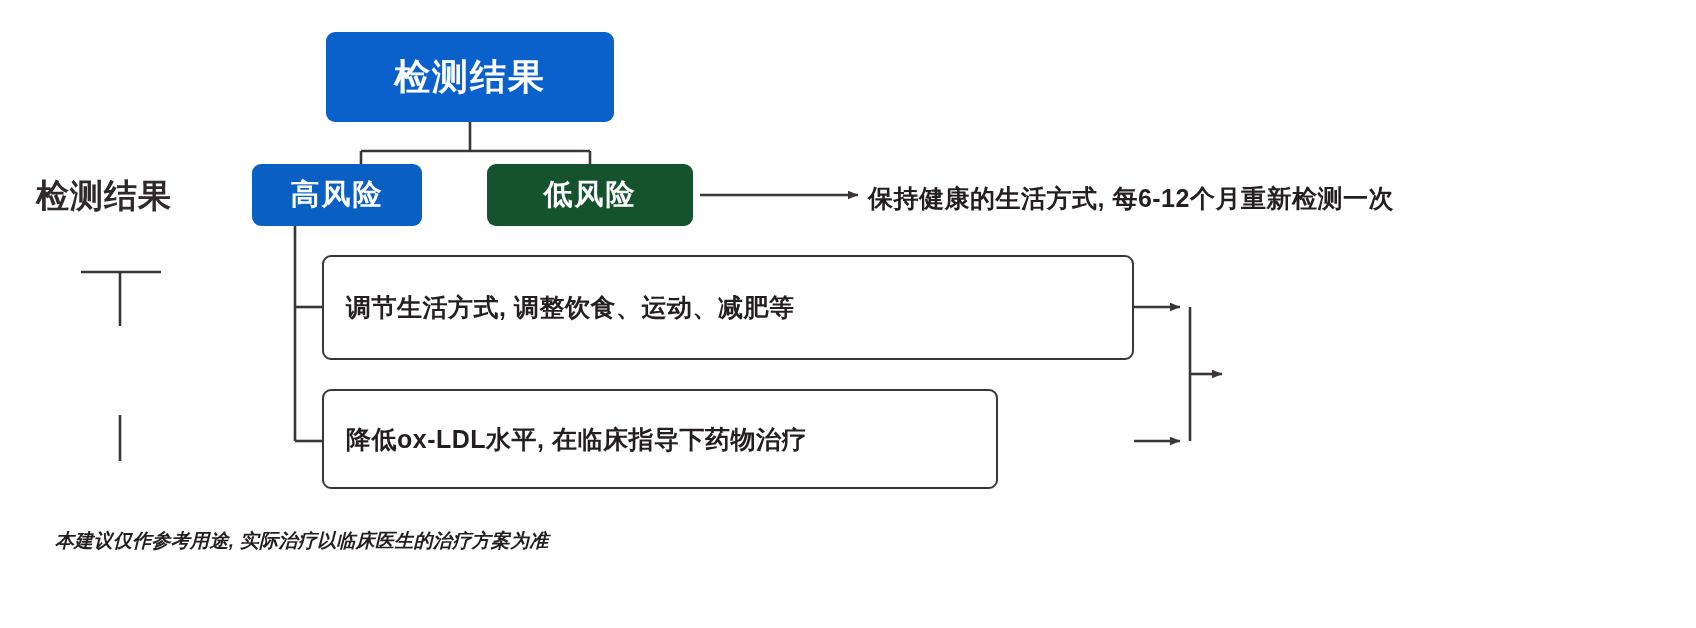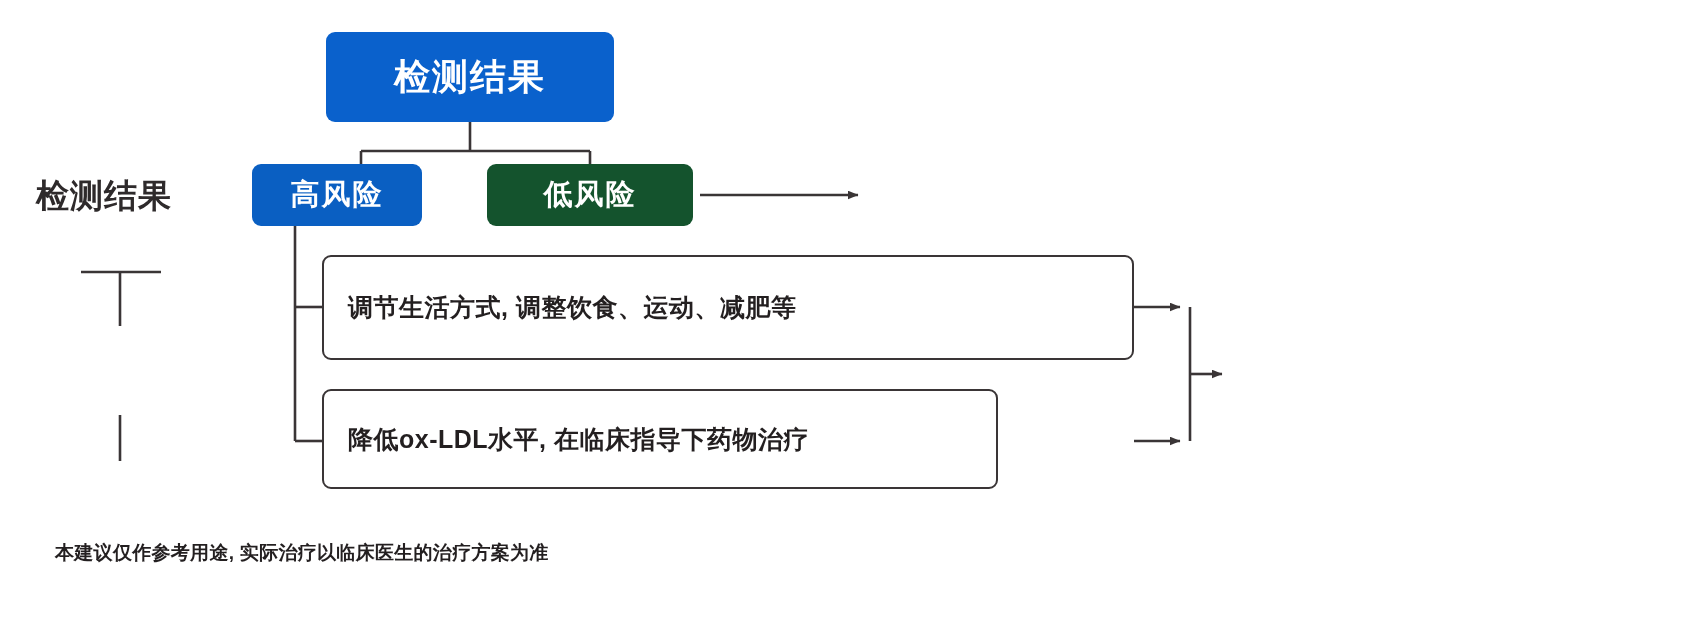--- a/index.html
+++ b/index.html
@@ -84,44 +84,45 @@
     border-radius: 9px;
     background: #ffffff;
     display: flex;
     align-items: center;
     color: #231f20;
     font-size: 25px;
     font-weight: 600;
     letter-spacing: 0.5px;
     white-space: nowrap;
   }
-  .obox .obox-text { padding-left: 16px; margin-left: 8px; }
+  .obox .obox-text { padding-left: 22px; }
   #obox-lifestyle { left: 322px; top: 255px;  width: 812px; height: 105px; }
   #obox-drug      { left: 322px; top: 389px;  width: 676px; height: 100px; }
 
   
   .note {
     position: absolute;
     color: #231f20;
     font-size: 25px;
     font-weight: 600;
     letter-spacing: 0.5px;
     white-space: nowrap;
   }
   #note-low  { left: 868px;  top: 182px; }
   #note-high { left: 1228px; top: 358px; }
 
   #footnote {
     position: absolute;
-    left: 55px;  top: 540px;
+    left: 55px;  top: 528px;
     color: #231f20;
     font-size: 19px;
     font-weight: 600;
     letter-spacing: 0.3px;
     white-space: nowrap;
+    font-style: italic;
   }
 </style>
 </head>
 <body>
 
 <div id="canvas">
 
   <svg id="lines" viewBox="0 0 1696 628" width="1696" height="628" xmlns="http://www.w3.org/2000/svg">
     <defs>
       <marker id="arrowhead" markerWidth="11" markerHeight="9" refX="10.5" refY="4.5" orient="auto" markerUnits="userSpaceOnUse">
@@ -167,16 +168,17 @@
     <span>低风险</span>
   </div>
 
   <div class="obox" id="obox-lifestyle">
     <span class="obox-text">调节生活方式, 调整饮食、运动、减肥等</span>
   </div>
   <div class="obox" id="obox-drug">
     <span class="obox-text">降低ox-LDL水平, 在临床指导下药物治疗</span>
   </div>
 
+  <div class="note" id="note-low">保持健康的生活方式, 每6-12个月重新检测一次</div>
 
   <div id="footnote">本建议仅作参考用途, 实际治疗以临床医生的治疗方案为准</div>
 
 </div>
 
 </body></html>

